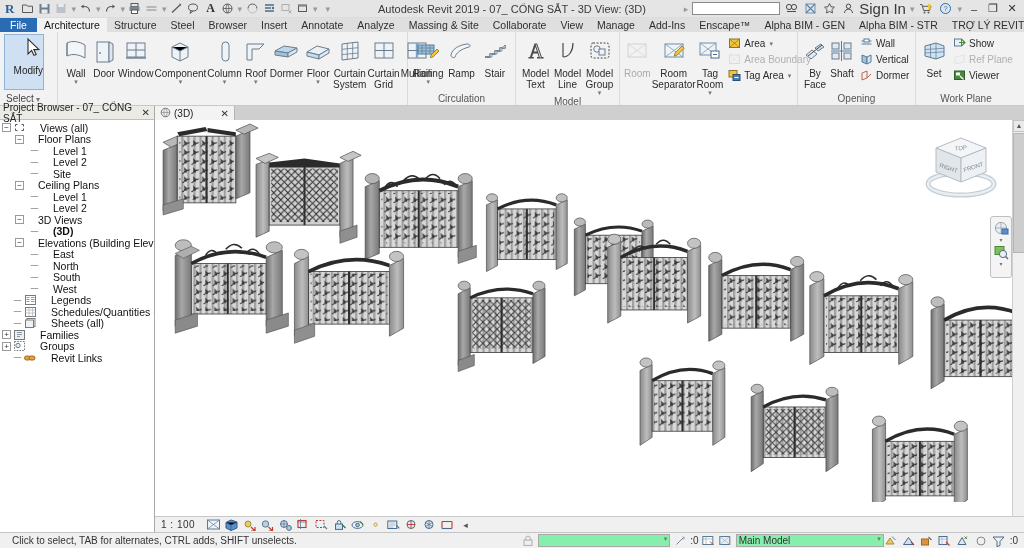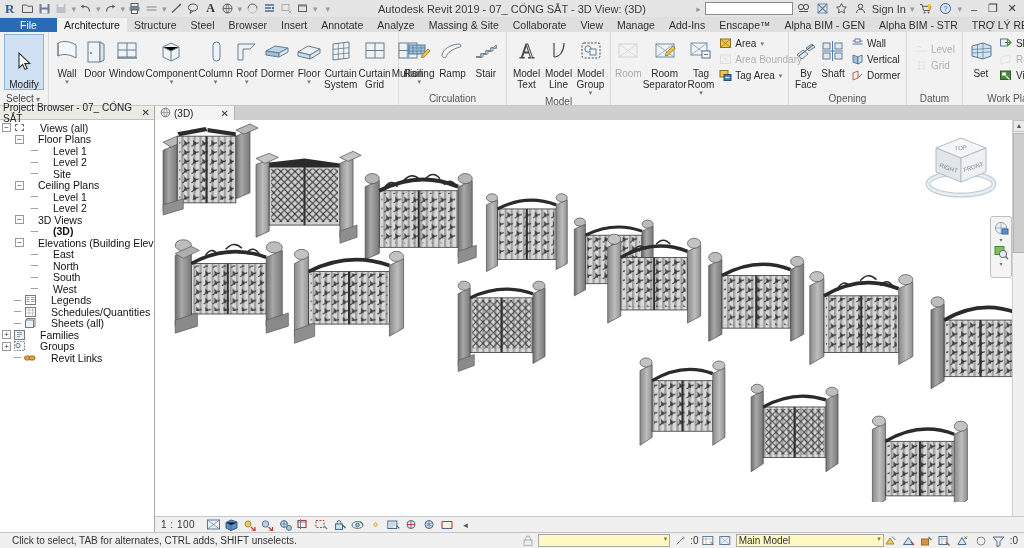--- a/index.html
+++ b/index.html
@@ -32,30 +32,30 @@
   .qsep { color:#999; font-size:9px; padding:0 1px; }
   .title-text {
     position:absolute; left:0; right:0; text-align:center; font-size:11px;
     color:#3a3a3a; pointer-events:none;
   }
   .tb-right { margin-left:auto; display:flex; align-items:center; gap:3px; padding-right:4px; z-index:2; }
   .searchbox {
     width:88px; height:13px; background:#fff; border:1px solid #8a8a8a;
     font-size:10px; padding:0 2px;
   }
-  .signin { font-size:11px; color:#3a3a3a; }
+  .signin { font-size:15px; color:#3a3a3a; }
   .wbtn { width:16px; text-align:center; color:#333; font-size:11px; cursor:default; }
 
   
   .ribbon-tabs {
     height:14px; background:#dfdfdf; display:flex; align-items:flex-end;
     font-size:10.5px; flex:0 0 14px; position:relative;
   }
   .rtab { padding:0 7px; height:14px; line-height:14px; color:#2f2f2f; white-space:nowrap; }
-  .rtab.file { background:#2a6bb5; color:#fff; padding:0 20px; }
+  .rtab.file { background:#2a6bb5; color:#fff; padding:0 10px; }
   .rtab.active { background:#f2f2f2; color:#111; }
 
   
   .ribbon {
     height:74px; background:#f2f2f2; display:flex; align-items:stretch;
     border-bottom:1px solid #c8c8c8; flex:0 0 74px; overflow:hidden;
   }
   .panel { display:flex; flex-direction:column; border-right:1px solid #dadada; position:relative; }
   .panel-body { flex:1; display:flex; align-items:flex-start; padding:2px 4px 0 4px; gap:1px; }
   .panel-title {
@@ -75,21 +75,21 @@
     font-size:10px; line-height:11px; text-align:center; color:#2b2b2b;
     margin-top:1px; white-space:nowrap;
   }
   .bigbtn .lbl.two { white-space:normal; width:100%; }
   .bigbtn .dd { font-size:7px; color:#777; line-height:5px; }
   .bigbtn.disabled .lbl { color:#aaa; }
   .bigbtn.disabled .ico { opacity:0.35; }
 
   .modify-btn {
     width:40px; margin:2px 4px 0 4px; background:#cfe0f2; border:1px solid #8fb4d8;
-    display:flex; flex-direction:column; align-items:center; padding-top:16px; height:56px;
+    display:flex; flex-direction:column; align-items:flex-end; padding-top:2px; height:56px;
   }
   .modify-btn .lbl { font-size:10px; color:#1d1d1d; margin-top:4px; }
   .select-label {
     font-size:10px; color:#444; padding:0 6px; height:13px; line-height:13px;
   }
   .select-label::after { content:" \25BE"; font-size:8px; color:#777; }
 
   .smallcol { display:flex; flex-direction:column; justify-content:flex-start; padding-top:2px; gap:1px; }
   .smallbtn {
     display:flex; align-items:center; gap:3px; font-size:10px; color:#2b2b2b;
@@ -159,21 +159,21 @@
   .vcb .vi { width:15px; height:13px; display:inline-flex; align-items:center; justify-content:center; }
 
   
   .statusbar {
     height:16px; background:#f0f0f0; border-top:1px solid #c4c4c4;
     display:flex; align-items:center; font-size:10px; color:#333; flex:0 0 16px;
   }
   .status-msg { padding-left:12px; white-space:nowrap; }
   .status-mid { margin-left:auto; display:flex; align-items:center; gap:3px; }
   .combo {
-    width:132px; height:13px; background:#fef9c3; border:1px solid #a9a9a9;
+    width:132px; height:13px; background:#86efac; border:1px solid #a9a9a9;
     display:flex; padding:0 2px; font-size:10px;
   }
   .combo.wide { width:148px; }
   .combo .cv { color:#333; }
   .combo .carrow { margin-left:auto; font-size:7px; color:#777; }
   .status-right { display:flex; align-items:center; gap:4px; padding-right:6px; }
   .si { width:14px; height:13px; display:inline-flex; align-items:center; justify-content:center; }
 </style>
 </head>
 <body>
@@ -663,44 +663,20 @@
                   <path d="M7 9l4-4" stroke="#c0624a" stroke-width="1"></path>
                 </svg>
             </span>
             <span>Dormer</span>
           </div>
         </div>
       </div>
       <div class="panel-title">Opening</div>
     </div>
 
-    <div class="panel" style="width:56px;">
-      <div class="panel-body">
-        <div class="smallcol" style="padding-top:8px;">
-          <div class="smallbtn disabled">
-            <span class="sico">
-              <svg width="13" height="13" viewBox="0 0 13 13">
-                  <path d="M1 8h11" stroke="#c0c0c0"></path>
-                  <path d="M2 5l2-2 2 2" fill="none" stroke="#c0c0c0"></path>
-                </svg>
-            </span>
-            <span>Level</span>
-          </div>
-          <div class="smallbtn disabled">
-            <span class="sico">
-              <svg width="13" height="13" viewBox="0 0 13 13">
-                  <path d="M2 3h9M2 6.5h9M2 10h9M4.5 2v9M8.5 2v9" stroke="#c5c5c5" stroke-width="0.8"></path>
-                </svg>
-            </span>
-            <span>Grid</span>
-          </div>
-        </div>
-      </div>
-      <div class="panel-title">Datum</div>
-    </div>
 
     <div class="panel" style="width:100px; border-right:none;">
       <div class="panel-body">
         <div class="bigbtn w34" style="width:32px;">
           <span class="ico">
             <svg width="28" height="26" viewBox="0 0 28 26">
                 <path d="M5 7l11-3 8 3v10l-8 3-11-3z" fill="#cfe2f0" stroke="#5a7a96"></path>
                 <path d="M5 10.5l19-1.2M5 14l19-1.2M10.5 5.5v13M16 4v16" stroke="#5a7a96" stroke-width="0.7"></path>
               </svg>
           </span>

